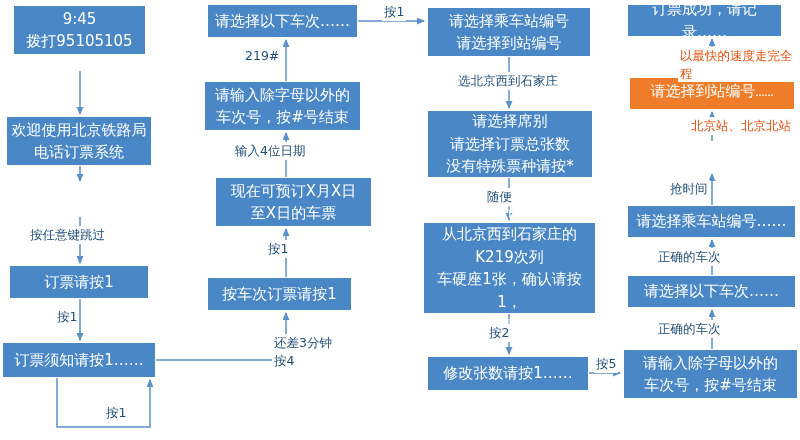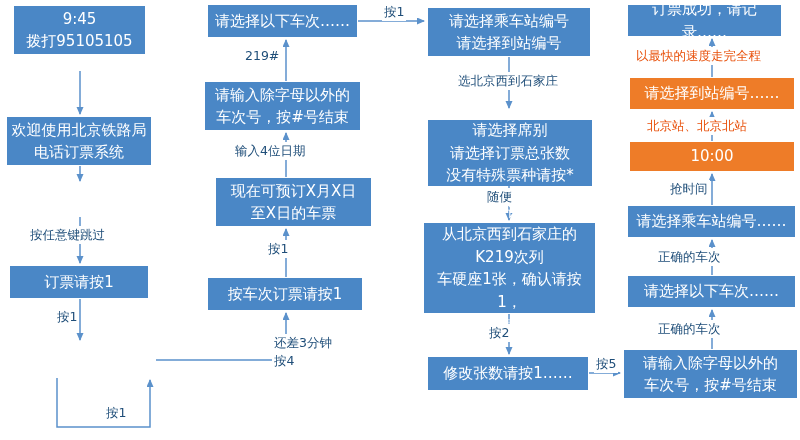--- a/index.html
+++ b/index.html
@@ -23,32 +23,32 @@
     justify-content: center;
     text-align: center;
     color: #ffffff;
     background: var(--box-blue, #4a87c6);
     border-radius: 0;
     font-size: 15px;
     line-height: 1.5;
     white-space: pre-line;
     padding: 2px 4px;
   }
-  .node.orange { background: var(--box-orange, #ee7c28); }
+  .node.orange { background: var(--box-orange, #ee7c28); font-family: Liberation Mono, monospace; }
   .elabel {
     position: absolute;
     color: var(--label-dark, #1f4e79);
     background: #ffffff;
     font-size: 12.5px;
     line-height: 1.4;
     white-space: pre-line;
     text-align: left;
     padding: 0 2px;
   }
-  .elabel.orange { color: var(--label-orange, #e8500a); }
+  .elabel.orange { color: var(--label-orange, #e8500a); margin-left: 44px; }
 </style>
 </head>
 <body>
 
 <div class="canvas">
 
   <svg class="edges" width="800" height="440" viewBox="0 0 800 440" xmlns="http://www.w3.org/2000/svg">
     <defs>
       <marker id="ah" markerWidth="9" markerHeight="8" refX="7" refY="3.5" orient="auto" markerUnits="userSpaceOnUse">
         <path class="edge-head" d="M0,0 L8,3.5 L0,7 Z"></path>
@@ -73,42 +73,42 @@
     <line class="edge" x1="712" y1="205" x2="712" y2="174" marker-end="url(#ah)"></line>
     <line class="edge" x1="712" y1="141" x2="712" y2="112" marker-end="url(#ah)"></line>
     <line class="edge" x1="712" y1="77" x2="712" y2="39" marker-end="url(#ah)"></line>
   </svg>
 
   <div class="node" style="left:14px;top:6px;width:131px;height:48px">9:45
 拨打95105105</div>
   <div class="node" style="left:7px;top:117px;width:144px;height:48px">欢迎使用北京铁路局
 电话订票系统</div>
   <div class="node" style="left:10px;top:266px;width:138px;height:32px">订票请按1</div>
+  <div class="node" style="left:3px;top:343px;width:152px;height:34px">订票须知请按1……</div>
 
   <div class="node" style="left:208px;top:5px;width:149px;height:32px">请选择以下车次……</div>
   <div class="node" style="left:205px;top:82px;width:155px;height:48px">请输入除字母以外的
 车次号，按#号结束</div>
   <div class="node" style="left:216px;top:178px;width:155px;height:48px">现在可预订X月X日
 至X日的车票</div>
-  <div class="node" style="left:208px;top:278px;width:154px;height:32px">按车次订票请按1</div>
+  <div class="node" style="left:208px;top:278px;width:143px;height:32px">按车次订票请按1</div>
 
   <div class="node" style="left:428px;top:8px;width:162px;height:48px">请选择乘车站编号
 请选择到站编号</div>
-  <div class="node" style="left:428px;top:120px;width:164px;height:66px">请选择席别
+  <div class="node" style="left:428px;top:111px;width:164px;height:66px">请选择席别
 请选择订票总张数
 没有特殊票种请按*</div>
   <div class="node" style="left:424px;top:223px;width:171px;height:90px">您要求预订X月X日
 从北京西到石家庄的K219次列
 车硬座1张，确认请按1，
 修改订票信息请按2。</div>
   <div class="node" style="left:428px;top:357px;width:160px;height:33px">修改张数请按1……</div>
 
   <div class="node" style="left:628px;top:5px;width:153px;height:31px">订票成功，请记录……</div>
   <div class="node orange" style="left:630px;top:78px;width:164px;height:31px">请选择到站编号……</div>
-  <div class="node orange" style="left:630px;top:142px;width:164px;height:29px">10:00</div>
   <div class="node" style="left:628px;top:206px;width:167px;height:31px">请选择乘车站编号……</div>
   <div class="node" style="left:628px;top:276px;width:167px;height:31px">请选择以下车次……</div>
   <div class="node" style="left:624px;top:350px;width:173px;height:48px">请输入除字母以外的
 车次号，按#号结束</div>
 
   <div class="elabel" style="left:28px;top:226px">按任意键跳过</div>
   <div class="elabel" style="left:55px;top:308px">按1</div>
   <div class="elabel" style="left:104px;top:404px">按1</div>
   <div class="elabel" style="left:272px;top:334px">还差3分钟
 按4</div>

